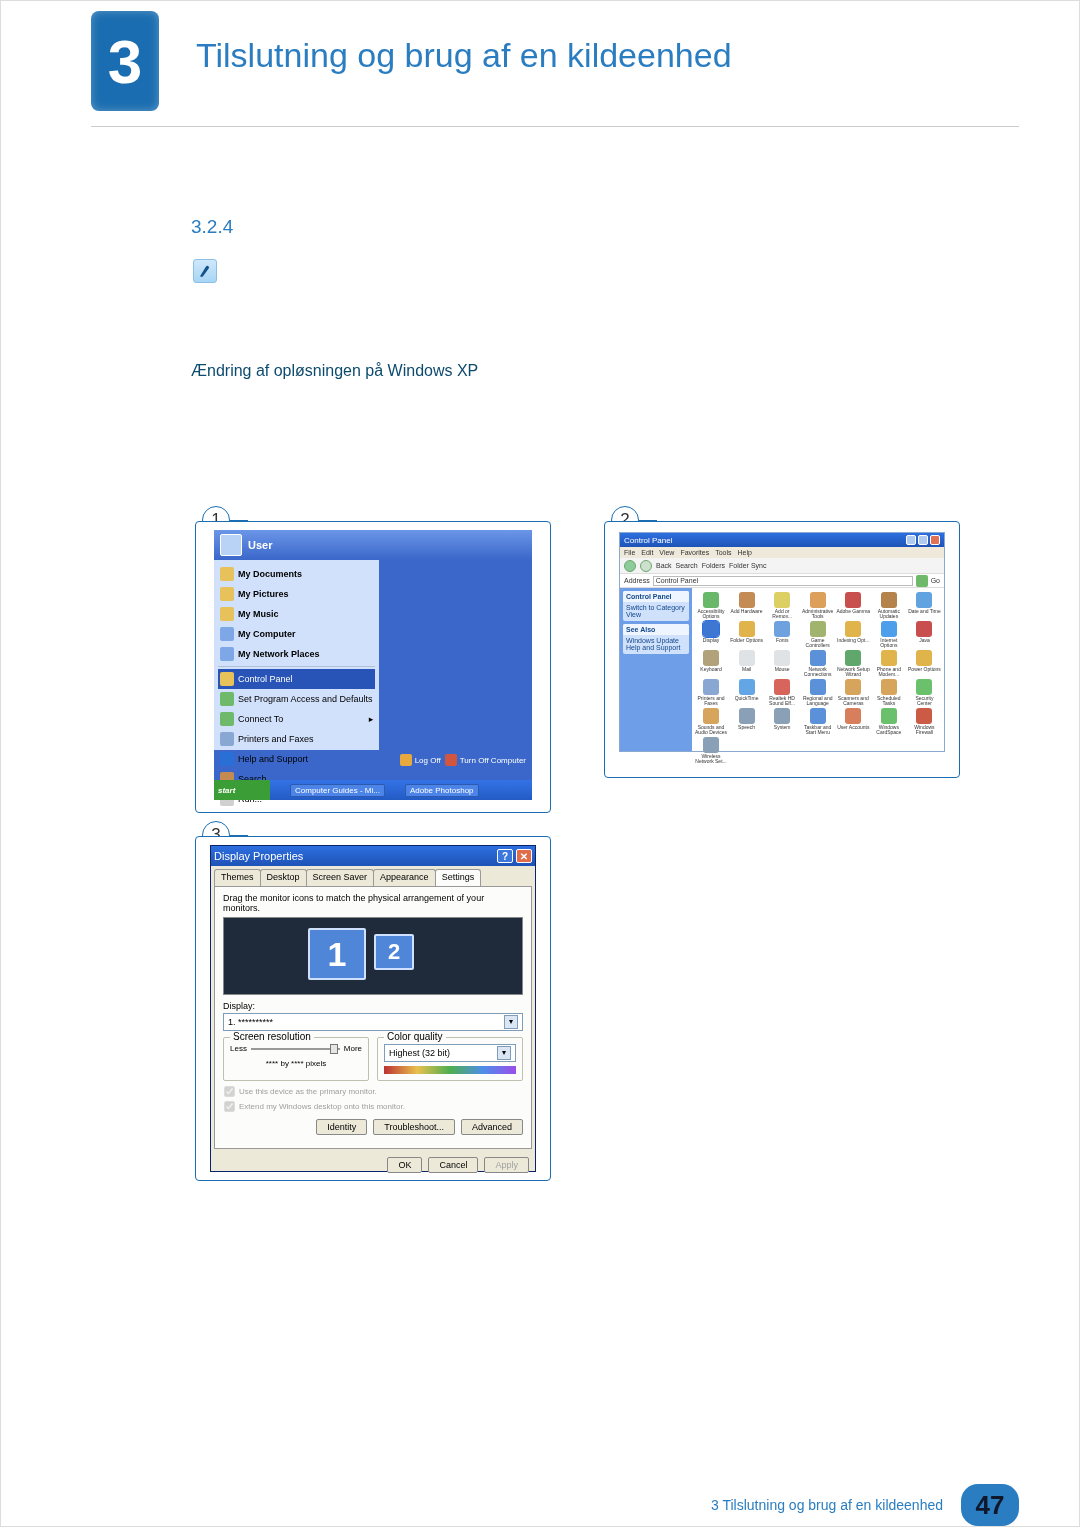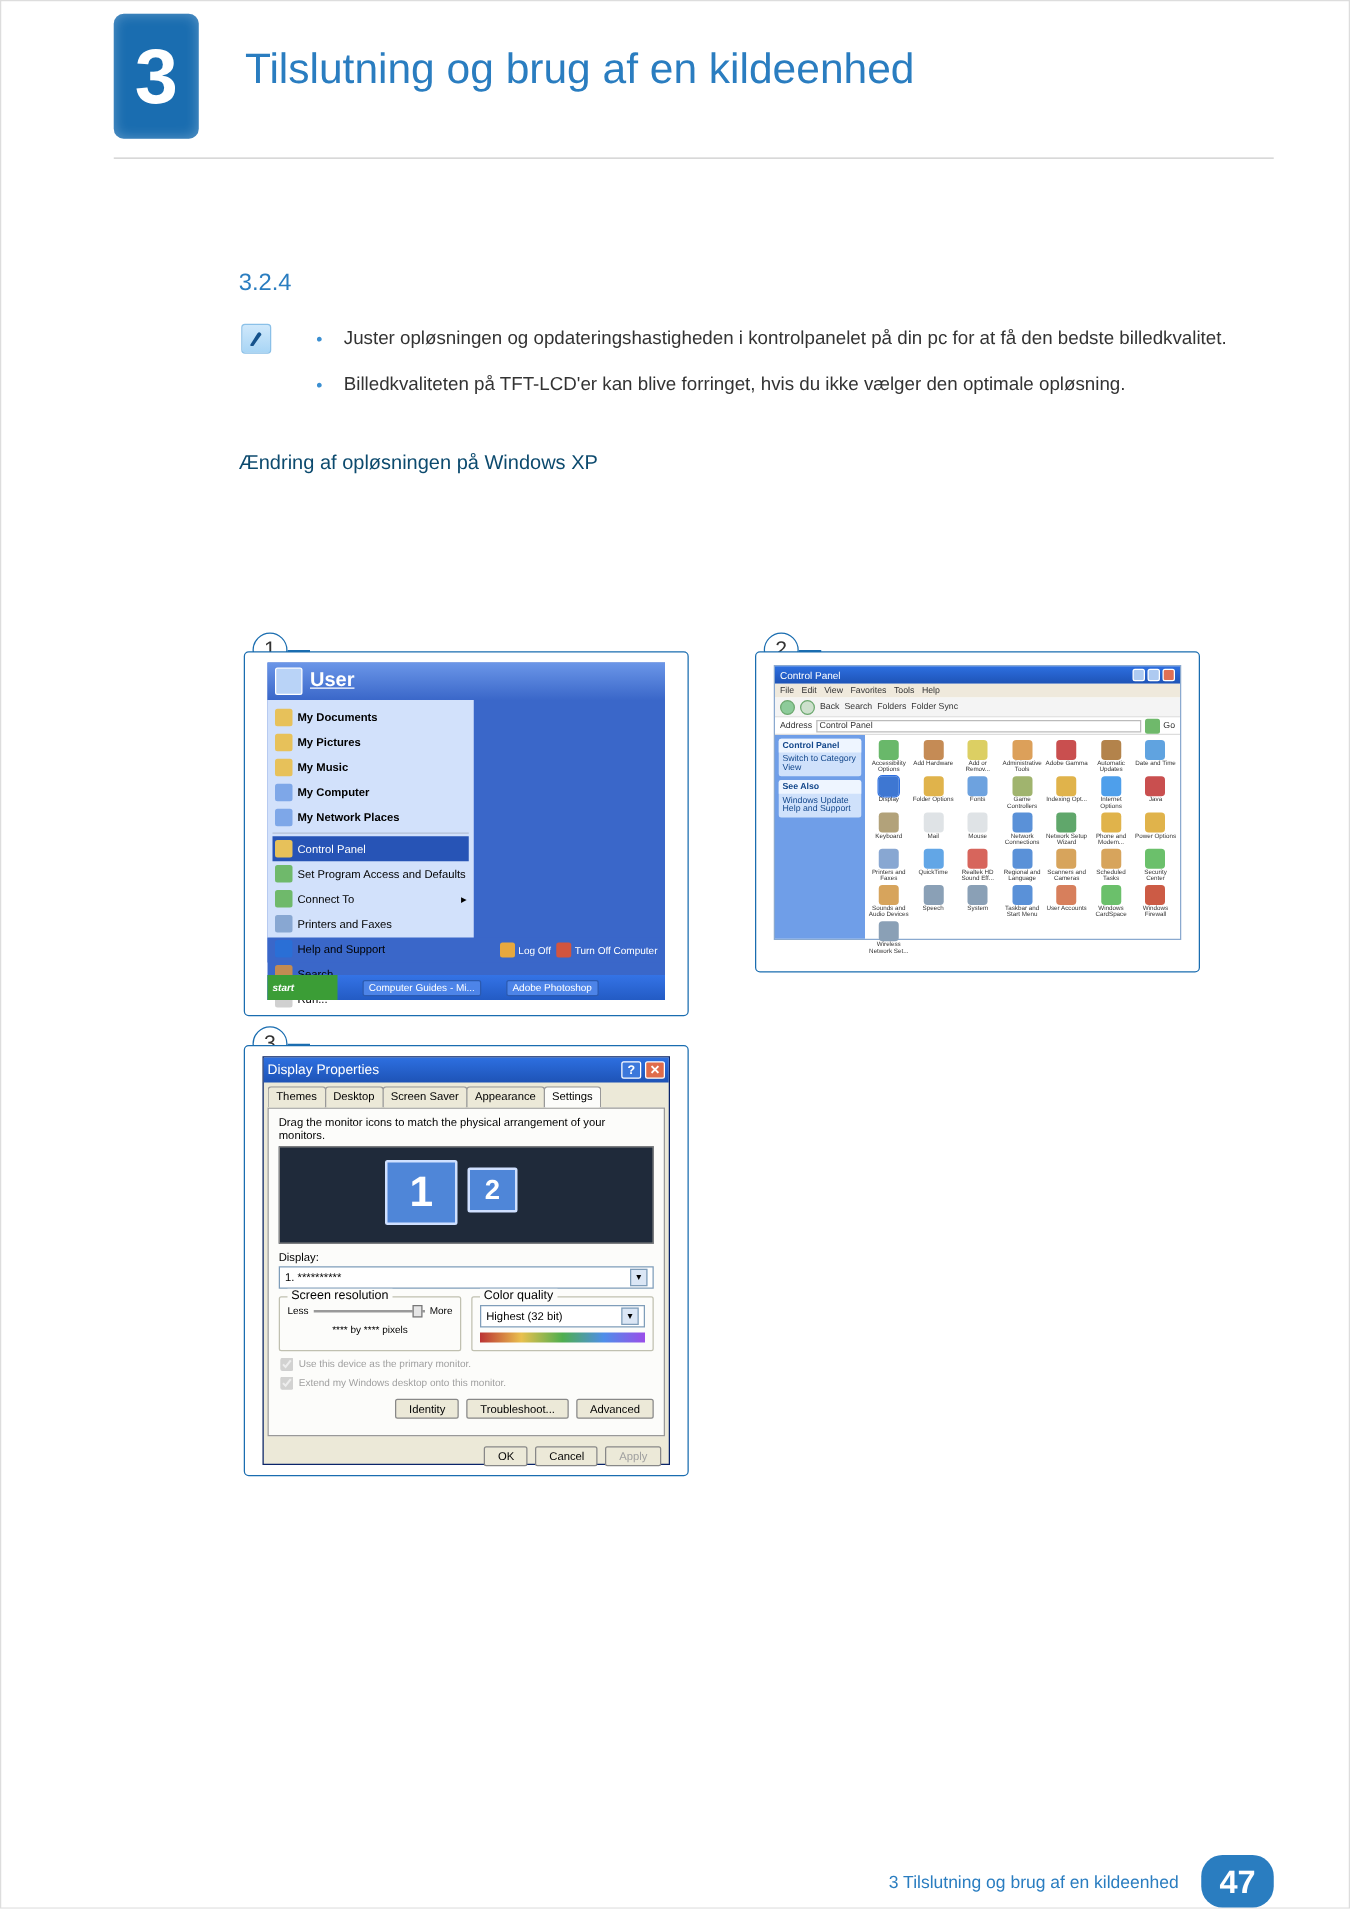--- a/index.html
+++ b/index.html
@@ -154,21 +154,21 @@
 
   
   .startmenu {
     position: absolute; left: 18px; top: 8px; right: 18px; bottom: 12px;
     background: #3a67c9;
     font-size: 9px;
     color: #000;
   }
   .sm-userbar {
     height: 30px; background: linear-gradient(#6b96e8,#3a67c9);
-    display:flex; align-items:center; gap:6px; padding-left:6px; color:#fff; font-weight:bold; font-size:16px;text-decoration:underline;
+    display:flex; align-items:center; gap:6px; padding-left:6px; color:#fff; font-weight:bold; font-size:11px;
   }
   .sm-avatar { width:22px; height:22px; background:#b9d3f7; border:1px solid #fff; border-radius:2px; }
   .sm-body { display:flex; height: 190px; }
   .sm-left { width: 48%; background:#fff; padding:4px 4px; }
   .sm-left .row { display:flex; align-items:center; gap:4px; padding:3px 2px; }
   .sm-left .row .ic{ width:14px;height:14px;border-radius:2px; }
   .sm-left .sep { border-top:1px solid #ddd; margin:2px 0;}
   .sm-right { width: 52%; background:#d2e1fb; padding:4px 4px; }
   .sm-right .row { display:flex; align-items:center; gap:4px; padding:3px 2px; }
   .sm-right .row.hi { background:#2754b6; color:#fff; }
@@ -250,21 +250,21 @@
 
   
   .footer{
     position:absolute; left:0; right:0; bottom:0;
     display:flex; justify-content:flex-end; align-items:stretch;
   }
   .footer-text{
     font-size:14px; color:#2a7dc0; display:flex; align-items:center; padding:0 18px;
   }
   .footer-page{
-    width:58px; height:42px; background:#2a7dc0; color:#ffffff; font-size:26px; font-weight:bold;
+    width:58px; height:42px; background:#2a7dc0; color:#0f172a; font-size:26px; font-weight:bold;
     display:flex; align-items:center; justify-content:center;border-radius:17px;
   }
   .footer-edge{ width:60px; height:42px; }
 </style>
 </head>
 <body>
 
 <div class="page">
 
   <div class="chapter-badge">3</div>
@@ -272,24 +272,20 @@
   <div class="under-rule"></div>
 
   <div class="section-num">3.2.4</div>
 
   <div class="note-icon">
     <svg viewBox="0 0 24 24">
         <path d="M4 20 L14 4 Q16 2 18 4 Q20 6 18 8 L8 22 L4 22 Z" fill="#15528c"></path>
       </svg>
   </div>
 
-  <ul class="bullets">
-    <li>Juster opløsningen og opdateringshastigheden i kontrolpanelet på din pc for at få den bedste billedkvalitet.</li>
-    <li>Billedkvaliteten på TFT-LCD'er kan blive forringet, hvis du ikke vælger den optimale opløsning.</li>
-  </ul>
 
   <div class="subheading">Ændring af opløsningen på Windows XP</div>
 
   <div class="fig-badge badge1">1</div>
   <div class="badge-line bl1"></div>
   <div class="fig-badge badge2">2</div>
   <div class="badge-line bl2"></div>
   <div class="fig-badge badge3">3</div>
   <div class="badge-line bl3"></div>
 

